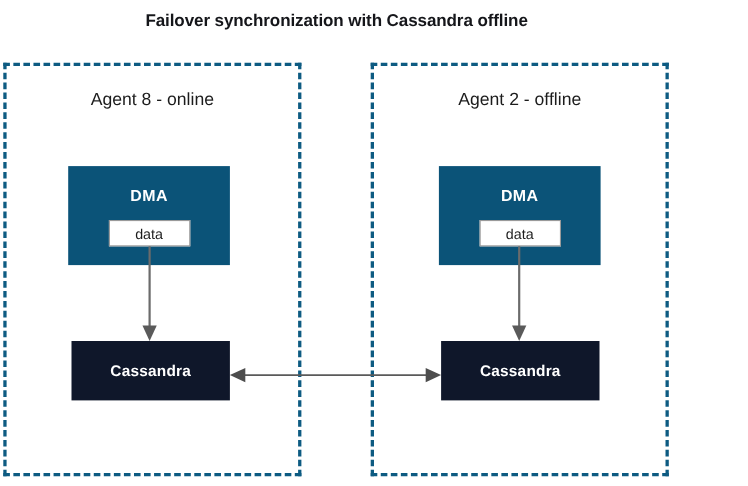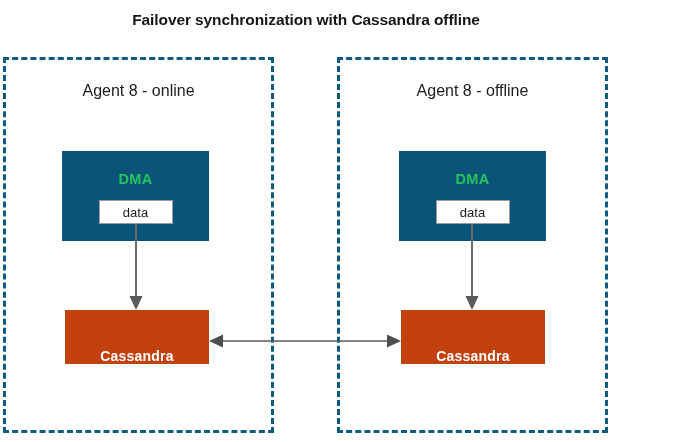--- a/index.html
+++ b/index.html
@@ -67,21 +67,21 @@
   .dma-box.right { left: 399px; }
 
   .dma-label {
     position: absolute;
     top: 20px;
     left: 0;
     width: 100%;
     text-align: center;
     font-size: 14.5px;
     font-weight: bold;
-    color: #22c55e;
+    color: #ffffff;
     letter-spacing: 0.4px;
   }
 
   .data-chip {
     position: absolute;
     top: 49px;
     left: 50%;
     transform: translateX(-50%);
     box-sizing: border-box;
     width: 74px;
@@ -94,23 +94,23 @@
     font-size: 13px;
     color: #1c1c1c;
   }
 
   
   .cassandra-box {
     position: absolute;
     top: 310px;
     width: 144px;
     height: 54px;
-    background: #c2410c;
+    background: #0f172a;
     display: flex;
-    align-items: flex-end;
+    align-items: center;
     justify-content: center;
   }
   .cassandra-box.left  { left: 65px; }
   .cassandra-box.right { left: 401px; }
 
   .cassandra-label {
     font-size: 14px;
     font-weight: bold;
     color: #ffffff;
     letter-spacing: 0.2px;
@@ -139,21 +139,21 @@
   <div class="dma-box left">
     <div class="dma-label">DMA</div>
     <div class="data-chip">data</div>
   </div>
 
   <div class="cassandra-box left">
     <span class="cassandra-label">Cassandra</span>
   </div>
 
   <div class="agent-box right"></div>
-  <div class="agent-label right">Agent 8 - offline</div>
+  <div class="agent-label right">Agent 2 - offline</div>
 
   <div class="dma-box right">
     <div class="dma-label">DMA</div>
     <div class="data-chip">data</div>
   </div>
 
   <div class="cassandra-box right">
     <span class="cassandra-label">Cassandra</span>
   </div>
 

